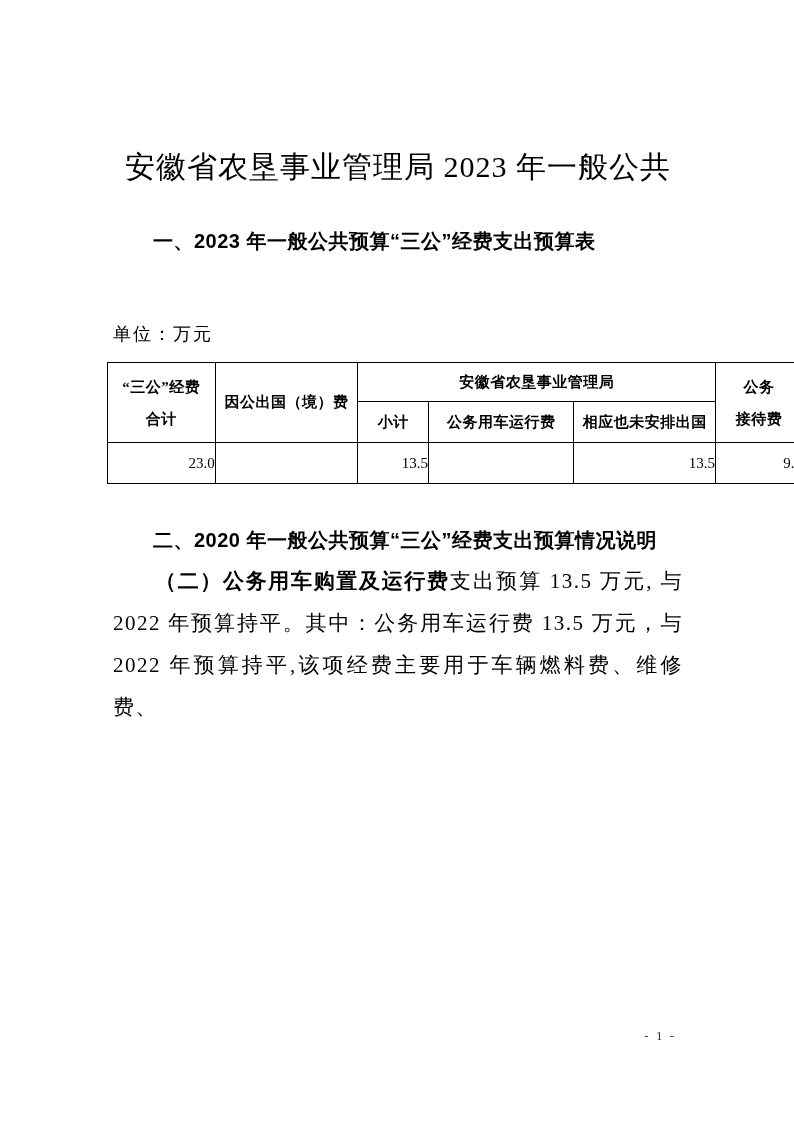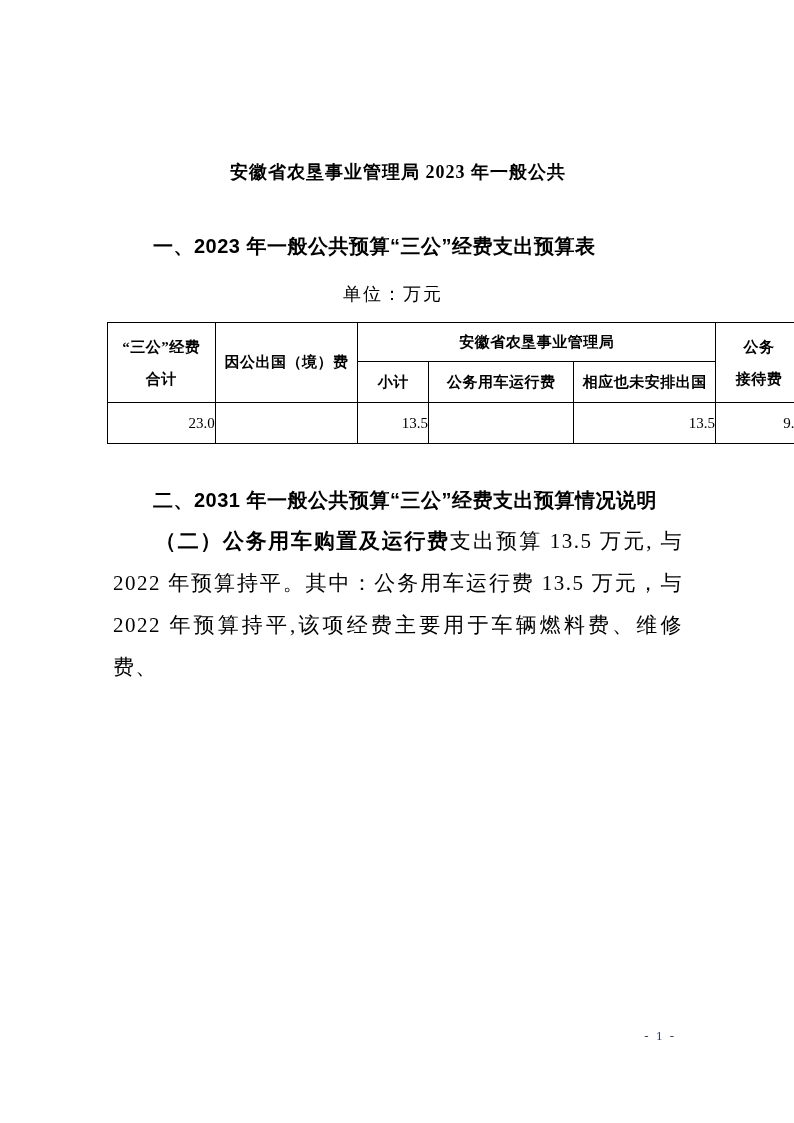--- a/index.html
+++ b/index.html
@@ -9,42 +9,42 @@
     height: 1123px;
     margin: 0 auto;
     background: #ffffff;
     color: #000000;
     font-family: "Liberation Serif", serif;
     box-sizing: border-box;
     padding: 140px 111px 0 113px;
     overflow: hidden;
   }
   .doc-title {
-    margin: 12px;
+    margin: 7px;
     text-align: center;
-    font-size: 18px;
-    font-weight: bold;
+    font-size: 30px;
+    font-weight: normal;
     line-height: 40px;
     letter-spacing: 1px;
   }
   .doc-title .title-line { display: block; white-space: nowrap; }
   .section-heading {
     margin: 40px 0 0 0;
     font-family: "Liberation Sans", sans-serif;
     font-weight: bold;
     font-size: 20px;
     line-height: 28px;
     text-indent: 2em;
     letter-spacing: 0.5px;
     white-space: nowrap;
   }
   .section-heading.second { margin-top: 42px; margin-bottom: 6px; }
   .unit-label {
-    margin-top: 23px;
-    text-align: center;
+    margin-top: 68px;
+    text-align: left;
     font-size: 18px;
     letter-spacing: 2px;
     padding-right: 10px;
     line-height: 22px;
   }
   table.budget {
     margin-top: 17px;
     margin-left: -6px;
     width: 696px;
     border-collapse: collapse;
@@ -127,21 +127,21 @@
         <td>23.0</td>
         <td></td>
         <td>13.5</td>
         <td></td>
         <td>13.5</td>
         <td>9.5</td>
       </tr>
     </tbody>
   </table>
 
-  <div class="section-heading second">二、2031 年一般公共预算“三公”经费支出预算情况说明</div>
+  <div class="section-heading second">二、2020 年一般公共预算“三公”经费支出预算情况说明</div>
 
 
 
   <p class="body-para"><b>（二）公务用车购置及运行费</b><span>支出预算 13.5 万元, 与 2022 年预算持平。其中：公务用车运行费 13.5 万元，与 2022 年预算持平,该项经费主要用于车辆燃料费、维修费、</span></p>
 
   <div class="page-number">- 1 -</div>
 
 </div>
 
 </body></html>

